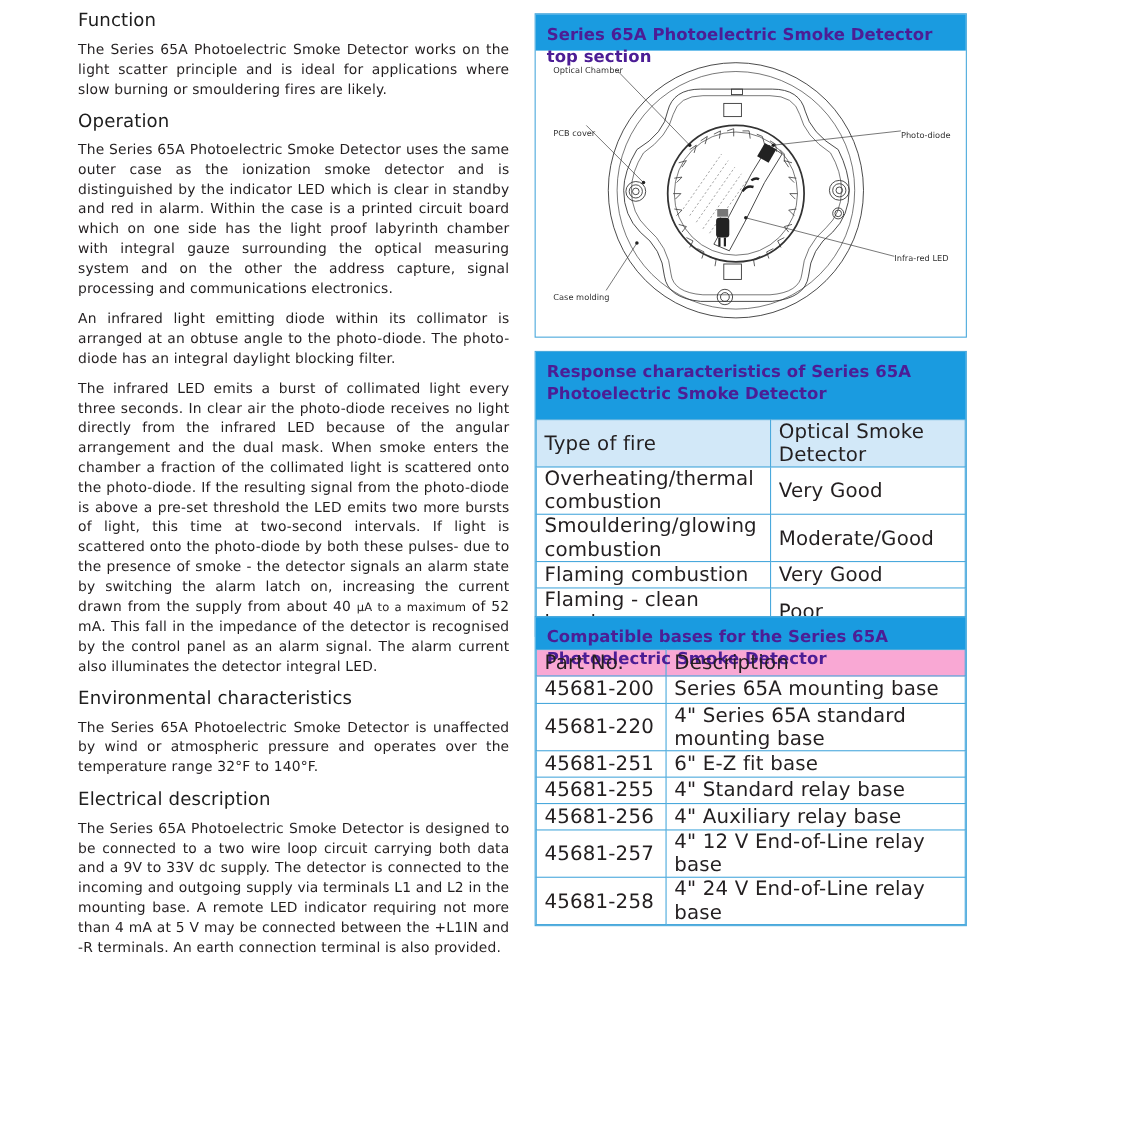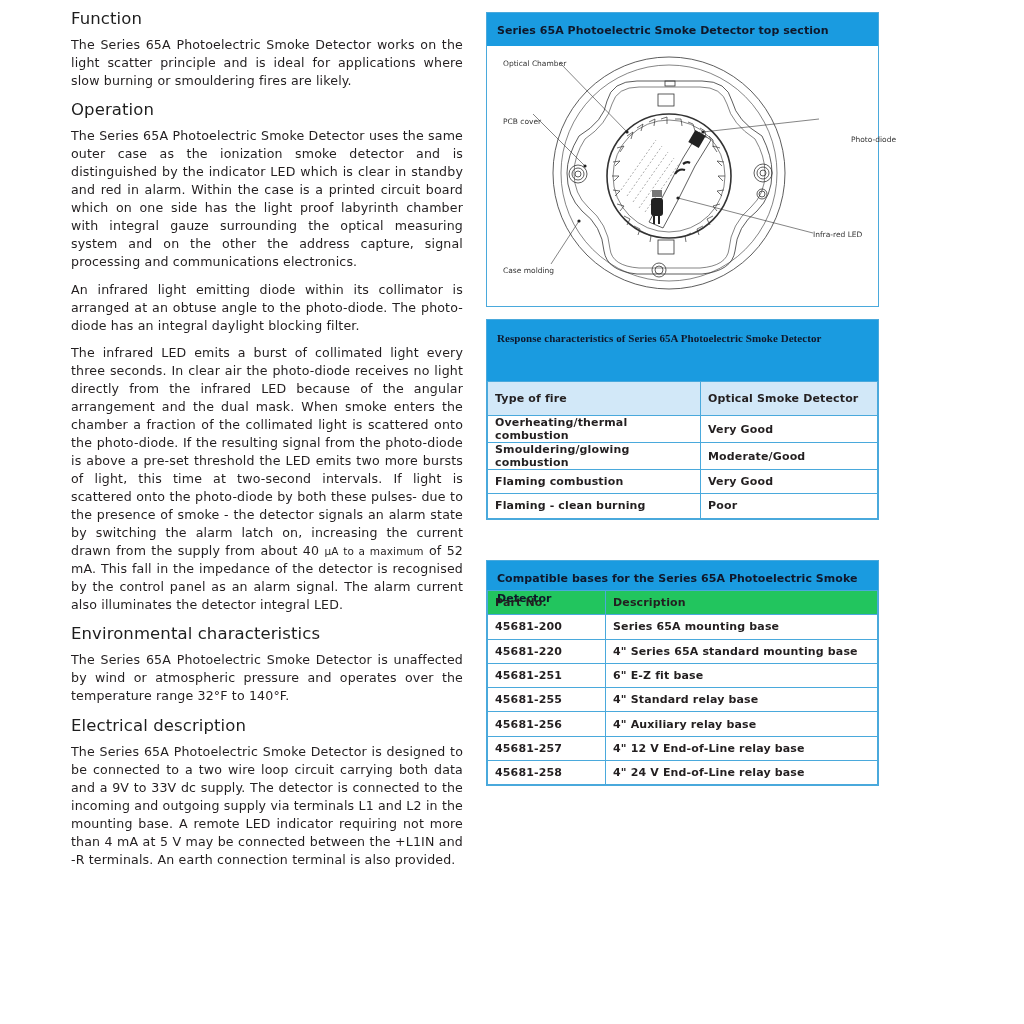--- a/index.html
+++ b/index.html
@@ -9,40 +9,40 @@
     .left-col { position: absolute; left: 71px; top: 8px; width: 392px; }
     .left-col h2 { font-family: "DejaVu Sans", sans-serif; font-weight: normal; font-size: 16.5px; line-height: 22px; color: #1d1d1d; margin-bottom: 6px; letter-spacing: 0.1px; }
     .left-col p { font-size: 12.6px; line-height: 18.05px; text-align: justify; margin-bottom: 9px; letter-spacing: 0.15px; }
     .small-unit { font-size: 10.5px; }
     #h-function { margin-top: 0; }
     #h-operation { margin-top: 0; }
 
     .right-col { position: absolute; left: 486px; width: 393px; }
 
     .box { border: 1.5px solid #4aa9dc; background: #fff; }
-    .box-title { background: #1a9be0; color: #0f172a; font-weight: bold; font-size: 11px; line-height: 20px; padding: 8px 10px 4px 10px; letter-spacing: 0.05px; }
+    .box-title { background: #1a9be0; color: #4c1d95; font-weight: bold; font-size: 15px; line-height: 20px; padding: 8px 10px 4px 10px; letter-spacing: 0.05px; }
 
     #diagram-box { top: 12px; height: 295px; }
     #diagram-box .box-title { height: 33px; padding-top: 8px; }
     .diagram-area { position: relative; height: 293px; }
     .diagram-area svg { position: absolute; left: 0; top: 0; }
     .diag-label { position: absolute; font-size: 7.5px; color: #333; white-space: nowrap; }
 
-    table.data { width: 100%; border-collapse: collapse; font-size: 11px; font-weight: bold; }
+    table.data { width: 100%; border-collapse: collapse; font-size: 18px; }
     table.data td { border: 1.5px solid #4aa9dc; padding: 0 7px; height: 24.3px; vertical-align: middle; letter-spacing: 0.15px; }
     table.data tr.sub td { background: #d2e8f8; height: 34px; }
 
     #response-box { top: 319px; }
-    #response-box .box-title { height: 61px; font-family: Liberation Serif, serif; }
+    #response-box .box-title { height: 61px; }
     #response-box table td:first-child { width: 213px; }
 
     #bases-box { top: 560px; }
     #bases-box .box-title { height: 29px; }
     #bases-box table td:first-child { width: 118px; }
-    #bases-box table tr.sub td { background: #22c55e; height: 24.3px; }
+    #bases-box table tr.sub td { background: #f9a8d4; height: 24.3px; }
   </style>
 </head>
 <body>
 
 <div class="left-col">
   <h2 id="h-function">Function</h2>
   <p>The Series 65A Photoelectric Smoke Detector works on the light scatter principle and is ideal for applications where slow burning or smouldering fires are likely.</p>
 
   <h2 id="h-operation">Operation</h2>
   <p>The Series 65A Photoelectric Smoke Detector uses the same outer case as the ionization smoke detector and is distinguished by the indicator LED which is clear in standby and red in alarm. Within the case is a printed circuit board which on one side has the light proof labyrinth chamber with integral gauze surrounding the optical measuring system and on the other the address capture, signal processing and communications electronics.</p>
@@ -117,21 +117,21 @@
       <g fill="#222">
         <circle cx="140" cy="86" r="1.6"></circle>
         <circle cx="98" cy="120" r="1.6"></circle>
         <circle cx="216" cy="86" r="1.6"></circle>
         <circle cx="191" cy="152" r="1.6"></circle>
         <circle cx="92" cy="175" r="1.6"></circle>
       </g>
     </svg>
     <span class="diag-label" style="left:16px; top:13px;">Optical Chamber</span>
     <span class="diag-label" style="left:16px; top:71px;">PCB cover</span>
-    <span class="diag-label" style="left:332px; top:89px;margin-left:32px;">Photo-diode</span>
+    <span class="diag-label" style="left:332px; top:72px;">Photo-diode</span>
     <span class="diag-label" style="left:326px; top:184px;">Infra-red LED</span>
     <span class="diag-label" style="left:16px; top:220px;">Case molding</span>
   </div>
 </div>
 
 <div id="response-box" class="right-col box">
   <div class="box-title">Response characteristics of Series 65A Photoelectric Smoke Detector</div>
   <table class="data">
     <tbody>
         <tr class="sub">

